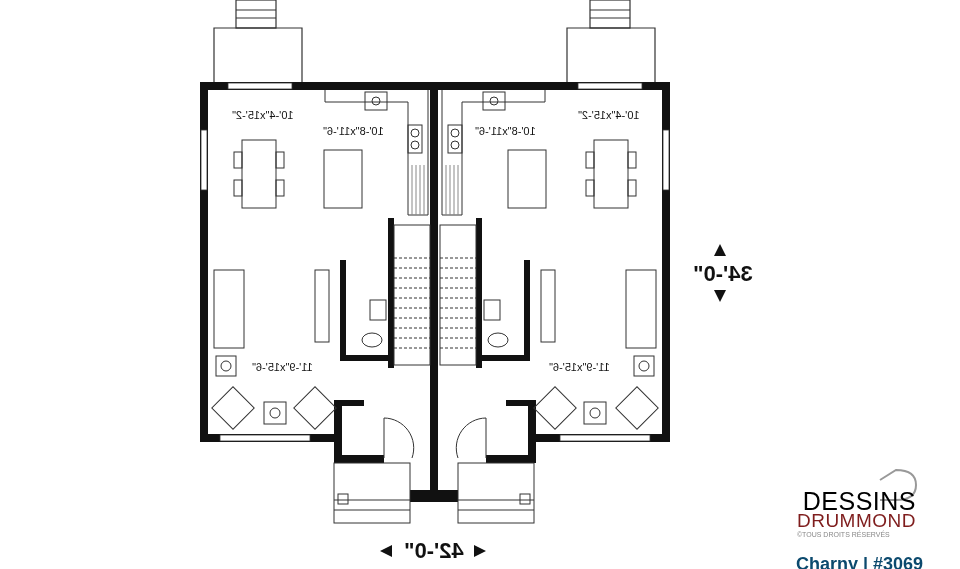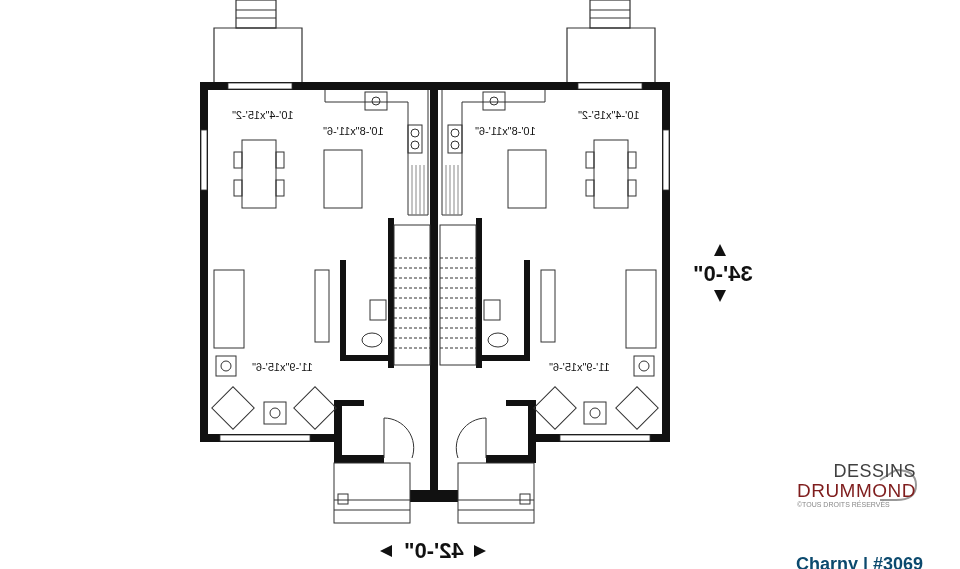--- a/index.html
+++ b/index.html
@@ -1,21 +1,21 @@
 <!DOCTYPE html>
 <html><head>
 <meta charset="utf-8">
 <style>
   html,body{margin:0;padding:0;background:#fff;}
   body{width:960px;height:569px;position:relative;overflow:hidden;font-family:"Liberation Sans",sans-serif;}
   #plan{position:absolute;left:0;top:0;width:960px;height:569px;}
   .lbl{position:absolute;font-size:11px;color:#111;transform:scaleX(-1);white-space:nowrap;font-family:"Liberation Sans",sans-serif;}
   .dim{position:absolute;font-size:22px;font-weight:bold;color:#111;transform:scaleX(-1);white-space:nowrap;font-family:"Liberation Sans",sans-serif;}
   .brand{position:absolute;right:44px;top:462px;text-align:right;color:#666;}
-  .brand .b1{font-size:18px;letter-spacing:0.5px;line-height:19px;color:#404040;}
+  .brand .b1{font-size:25px;letter-spacing:0.5px;line-height:19px;color:#000000;margin-top:30px;}
   .brand .b2{font-size:19px;letter-spacing:0.5px;line-height:19px;color:#7f1d1d;}
   .brand .b3{font-size:7px;color:#888;line-height:10px;text-align:left;}
   .caption{position:absolute;left:796px;top:519px;font-size:18px;font-weight:bold;color:#0c4a6e;margin-top:35px;}
 </style>
 </head>
 <body>
 
 <svg id="plan" viewBox="0 0 960 569" xmlns="http://www.w3.org/2000/svg">
   <g fill="none" stroke="#333" stroke-width="1.2">
 

